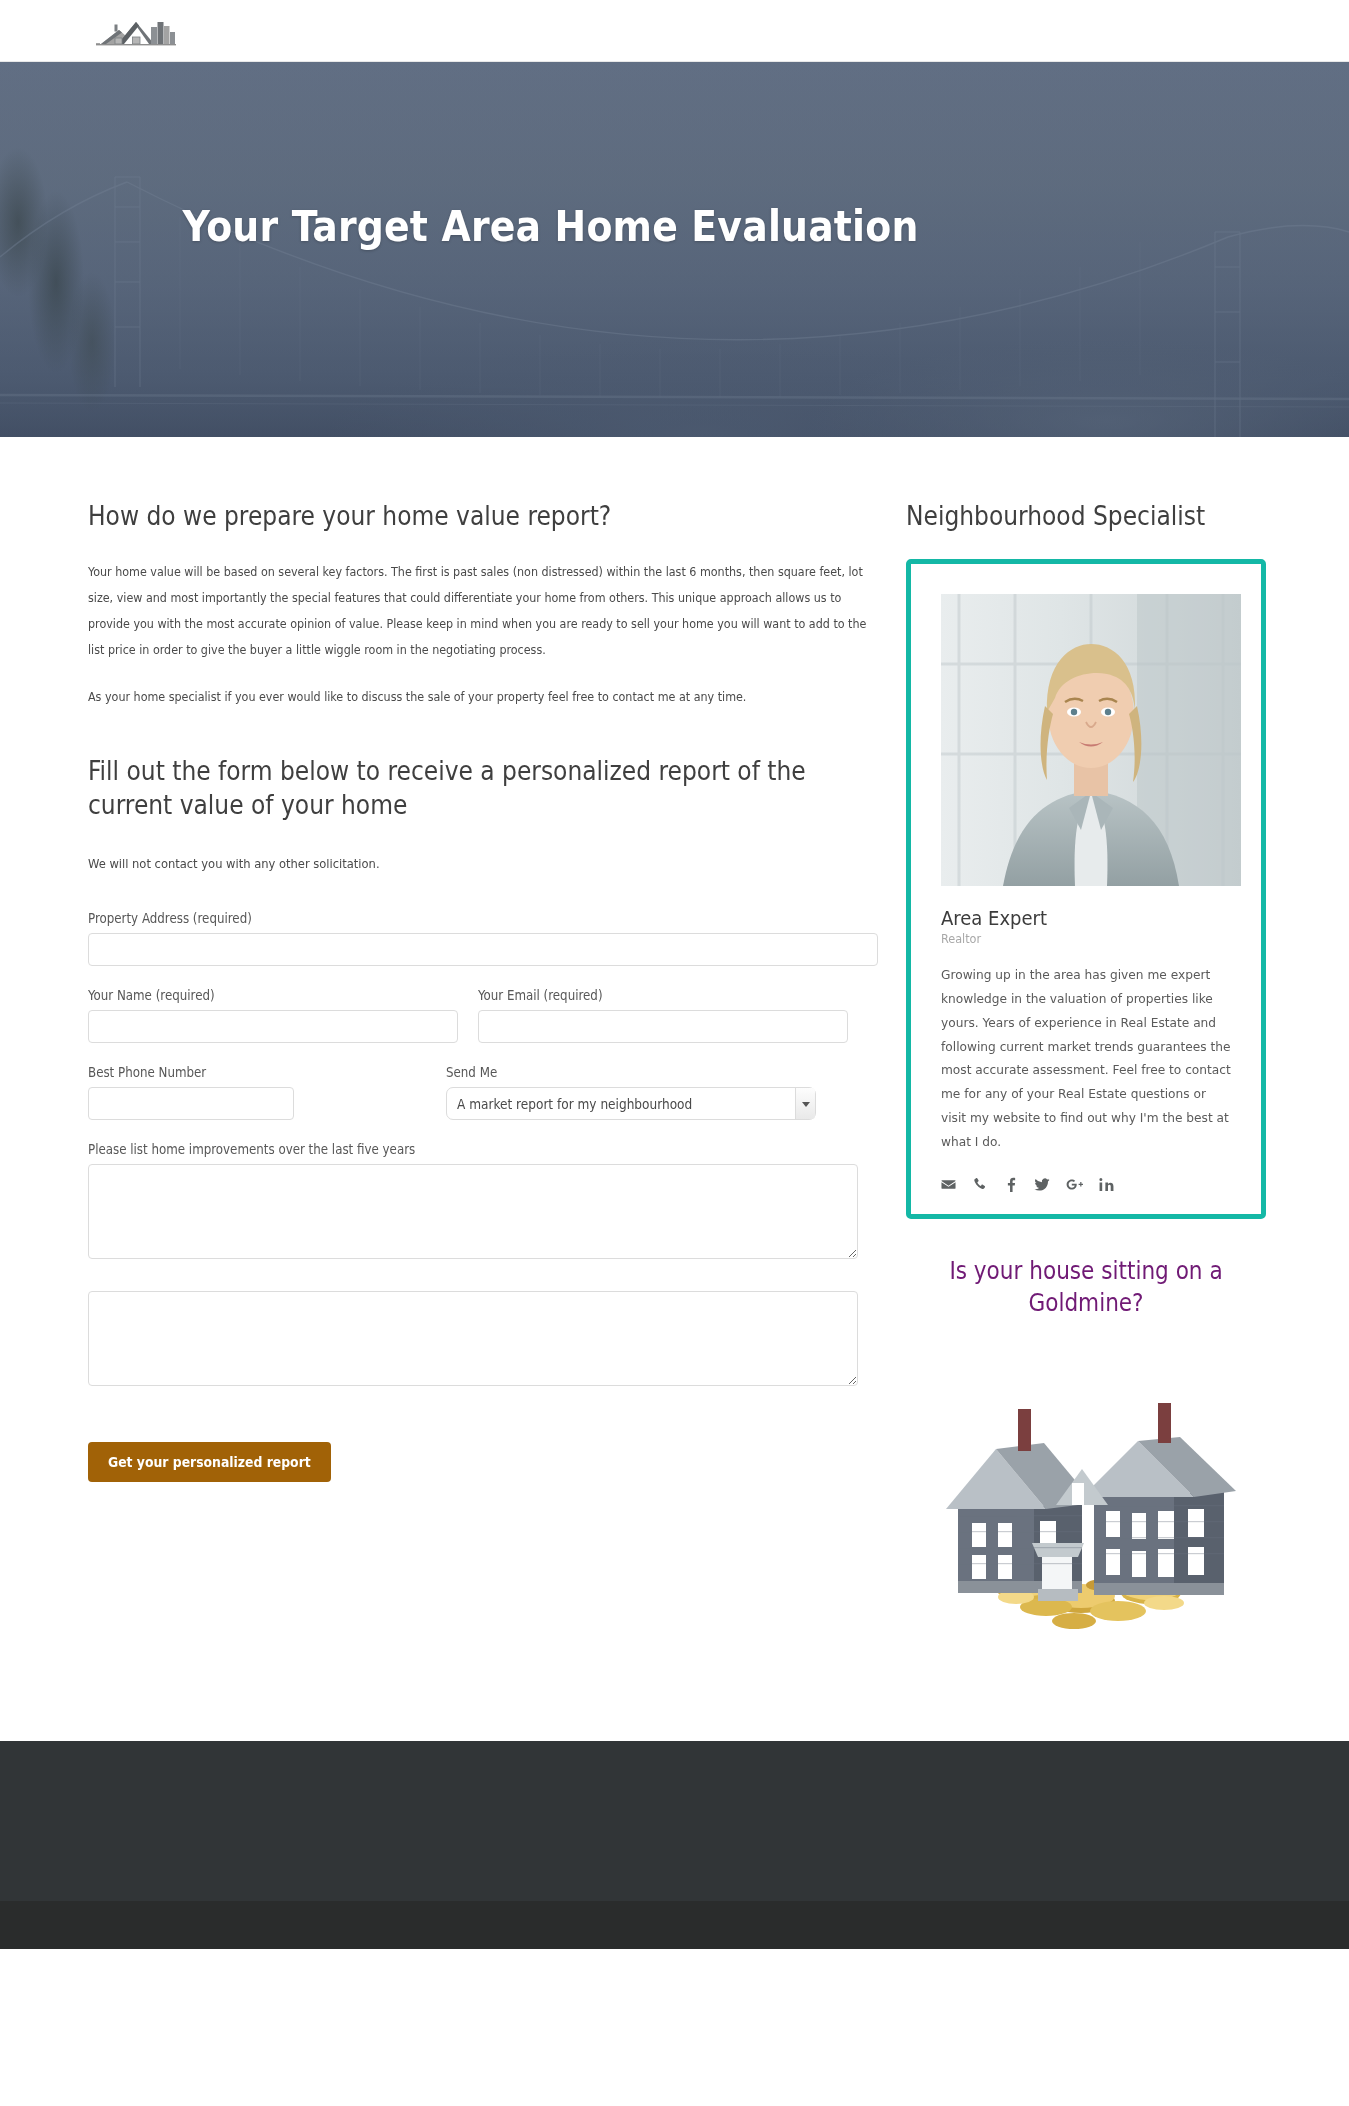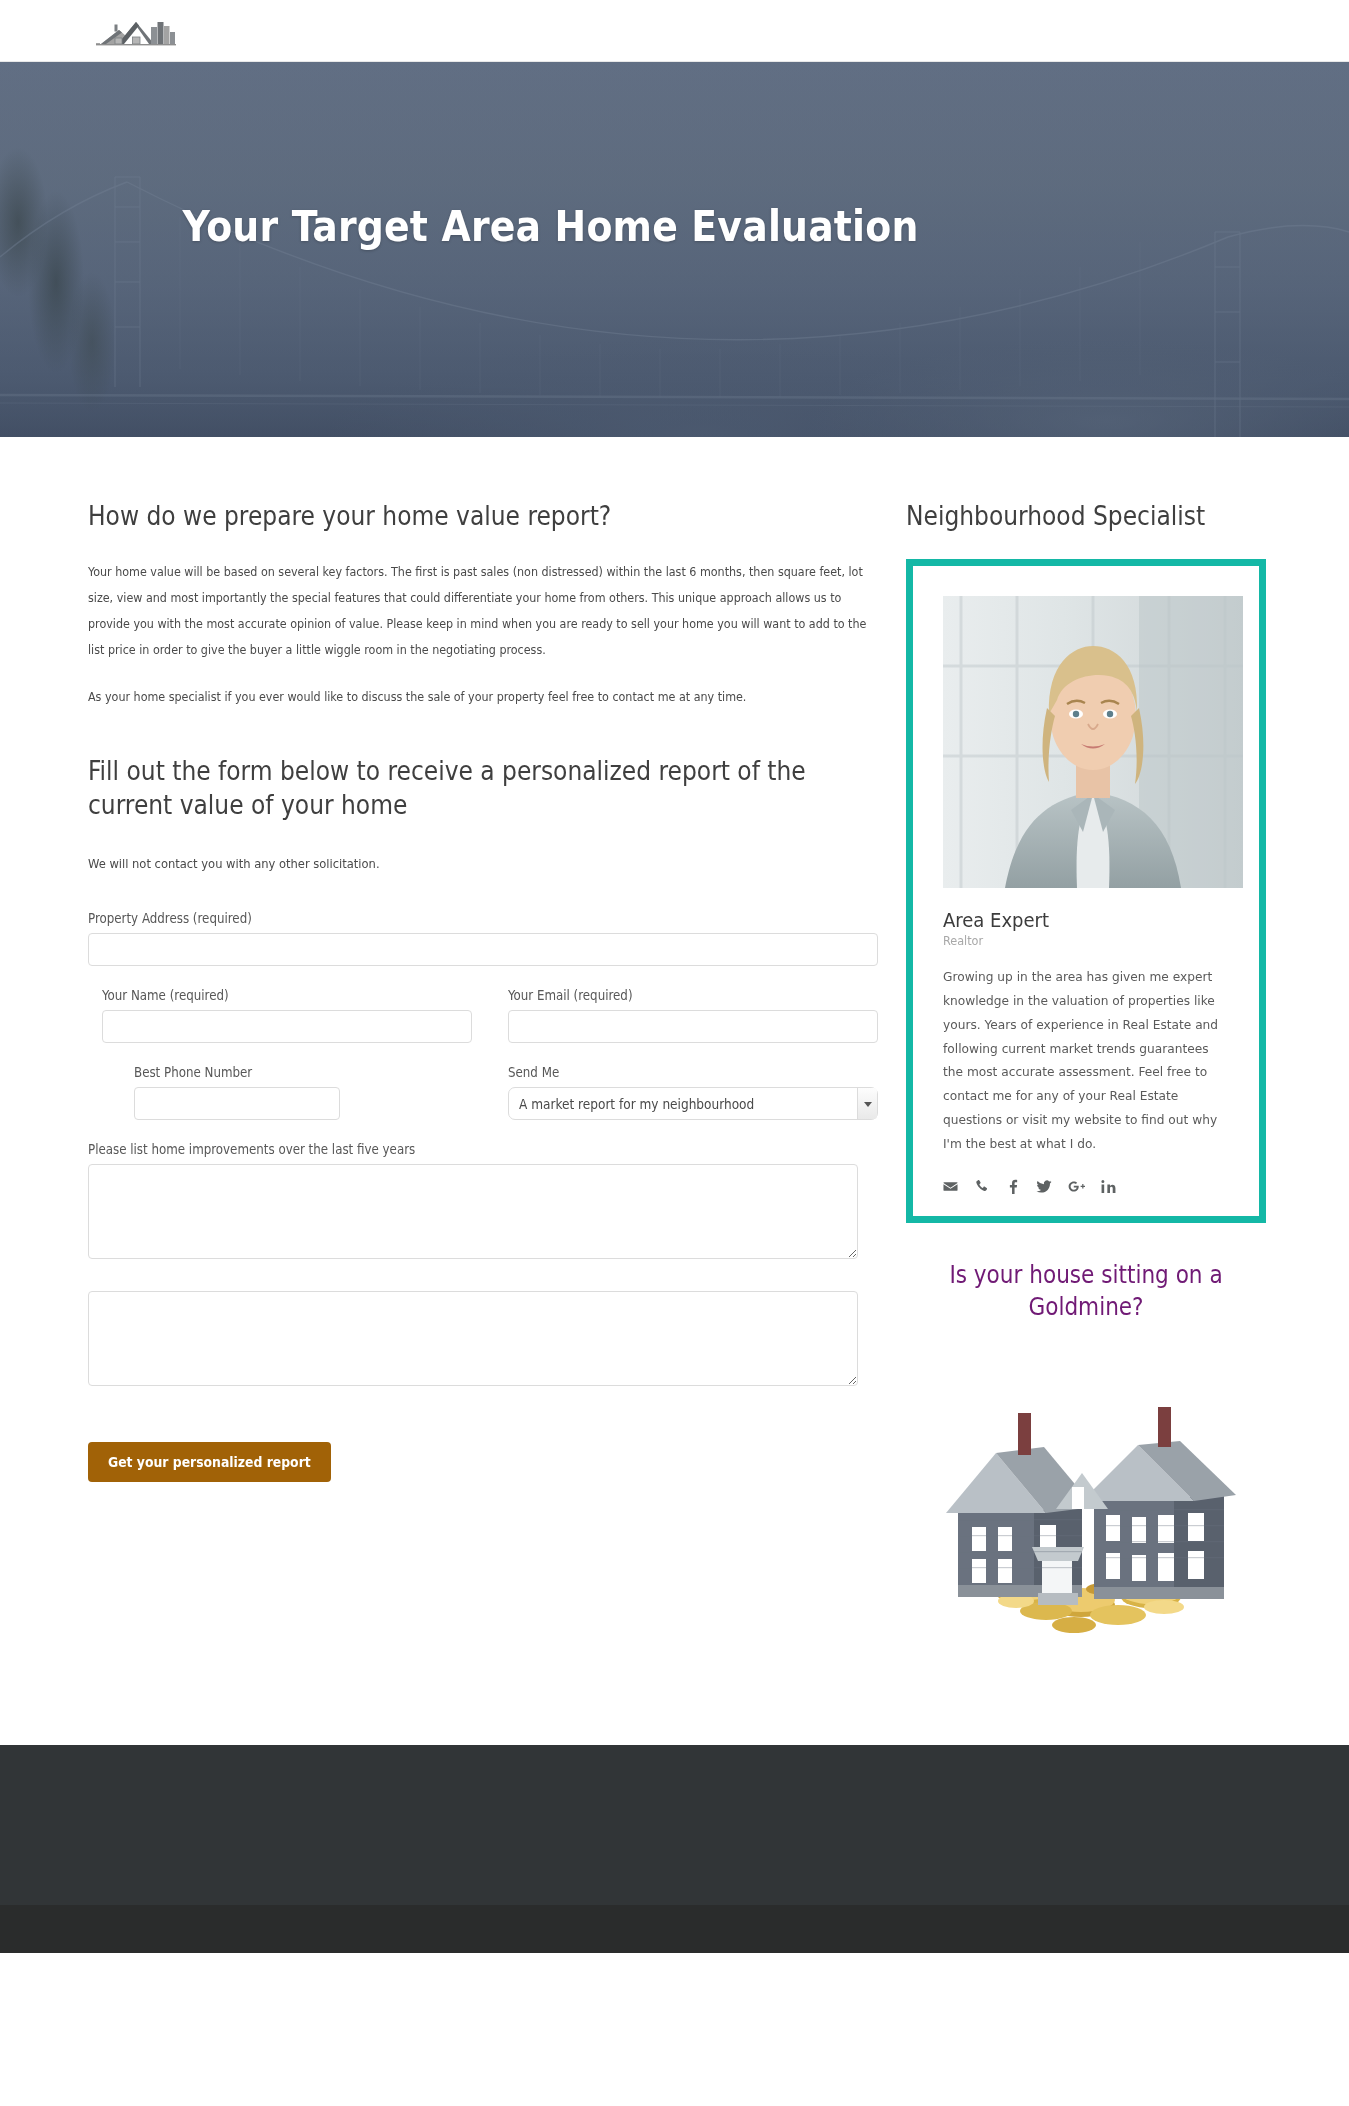--- a/index.html
+++ b/index.html
@@ -111,21 +111,21 @@
   p.note-text {
     margin: 0 0 36px 0;
     font-family: "DejaVu Sans Condensed", "Liberation Sans Narrow", "Liberation Sans", sans-serif;
     font-size: 12.8px;
     line-height: 1.8;
     color: #4a4a4a;
   }
 
   
   .field { margin-bottom: 22px; }
-  .field-row { display: flex; gap: 36px; margin-bottom: 22px; justify-content: flex-end; }
+  .field-row { display: flex; gap: 20px; margin-bottom: 22px; }
   .field-row .field { margin-bottom: 0; }
   .f-half { width: 370px; }
   .f-small { width: 206px; }
   .f-sel { width: 370px; }
 
   label.f-label {
     display: block;
     margin-bottom: 7px;
     font-family: "DejaVu Sans Condensed", "Liberation Sans Narrow", "Liberation Sans", sans-serif;
     font-size: 13.2px;
@@ -194,22 +194,22 @@
     color: #ffffff;
     font-family: "DejaVu Sans Condensed", "Liberation Sans Narrow", "Liberation Sans", sans-serif;
     font-weight: bold;
     font-size: 13.8px;
     padding: 12px 20px;
     cursor: pointer;
   }
 
   
   .agent-card {
-    border: 7px solid #14b8a6;
-    border-radius: 0;
+    border: 5px solid #14b8a6;
+    border-radius: 5px;
     background: #fff;
     padding: 30px 30px 22px 30px;
     margin-top: 22px;
   }
   .agent-photo {
     width: 300px; height: 292px;
     display: block;
     margin: 0 auto;
     overflow: hidden;
     position: relative;

